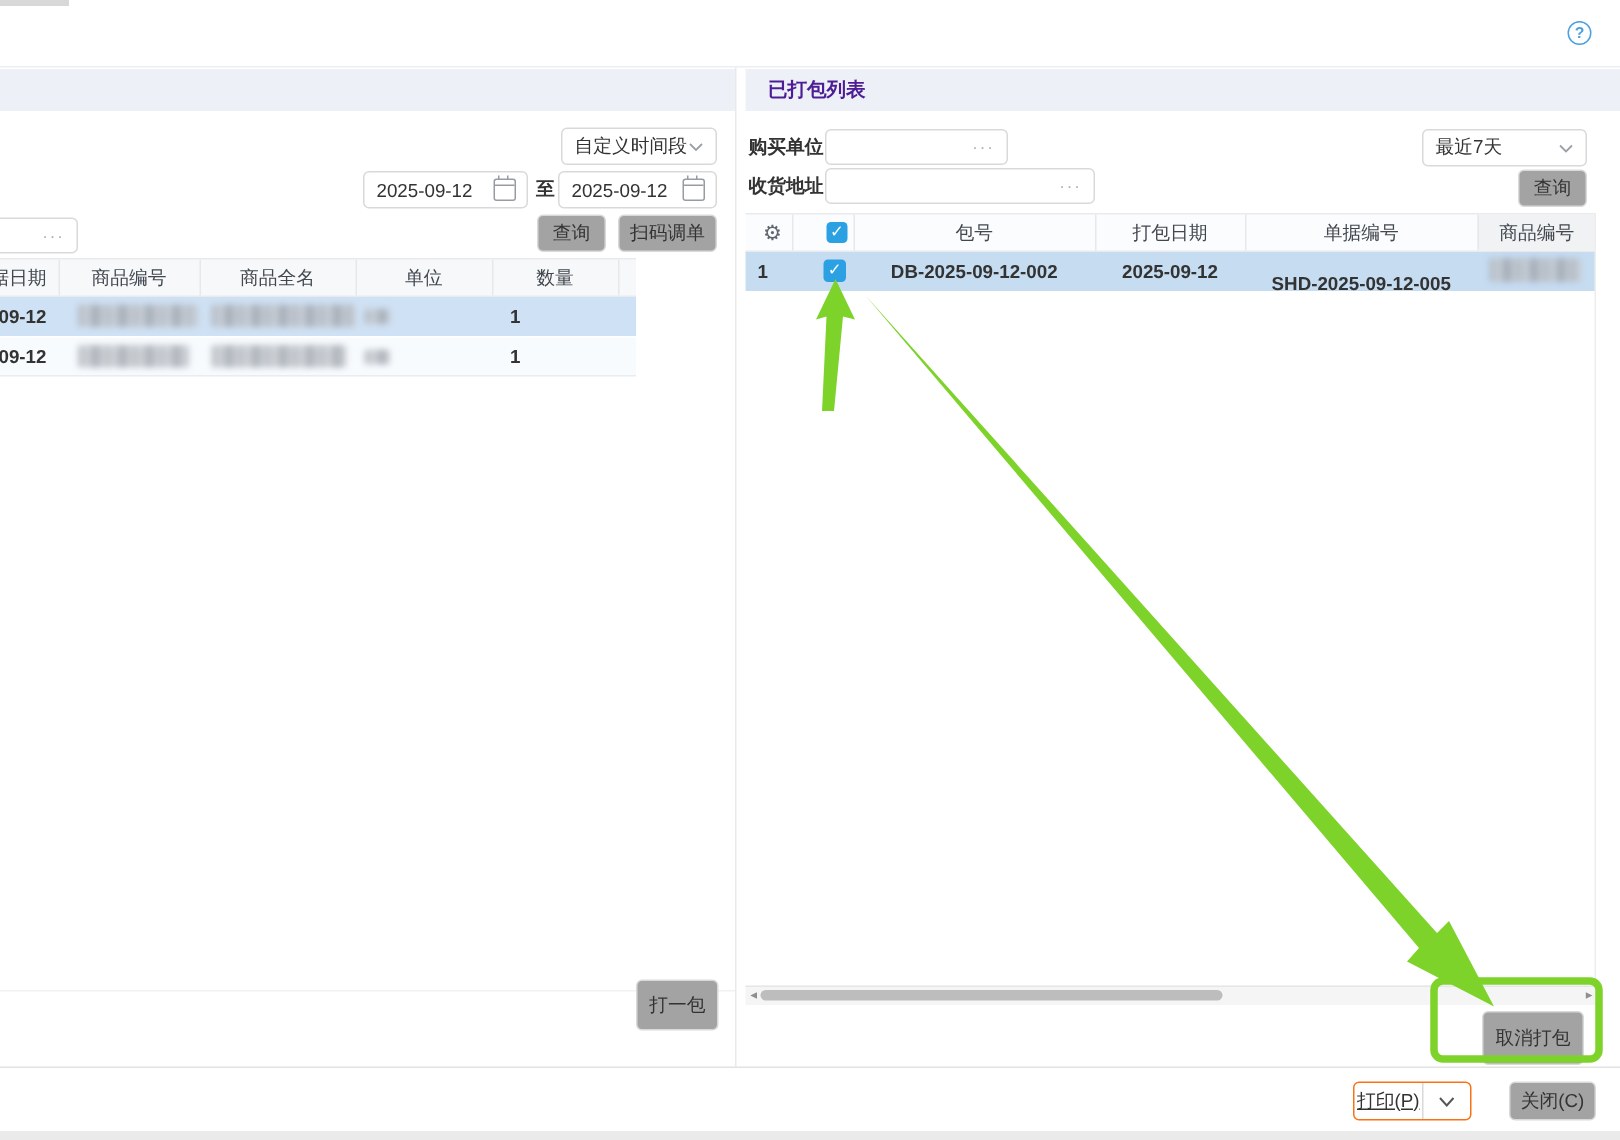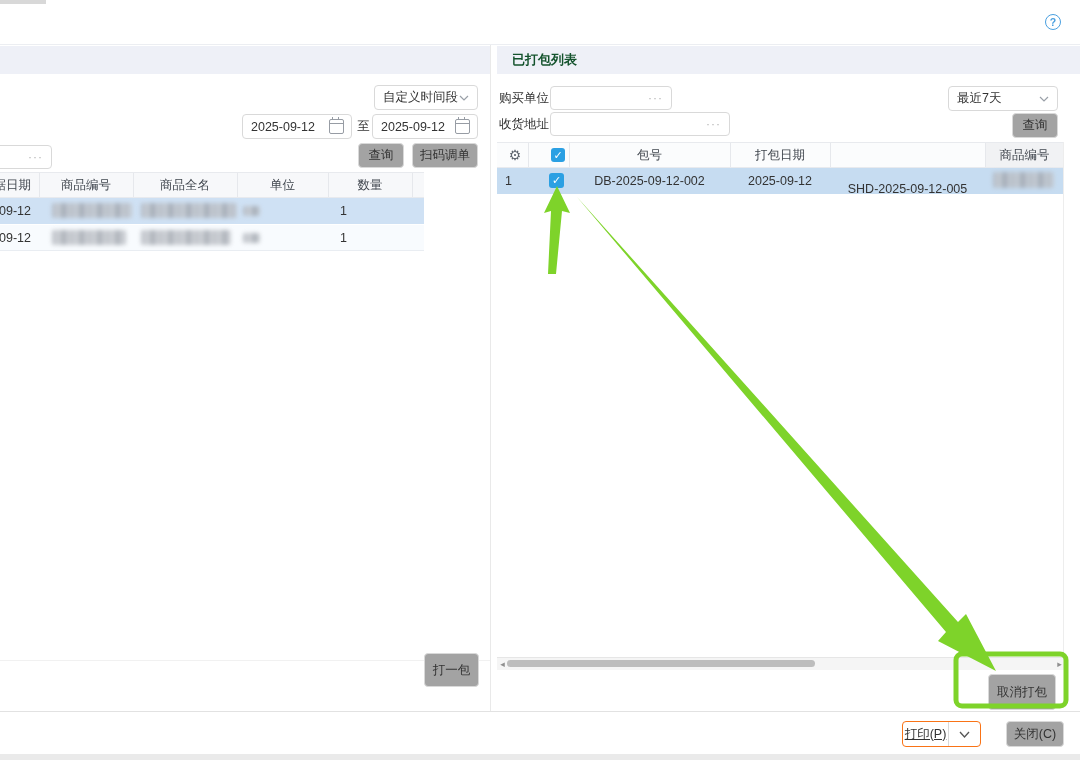--- a/index.html
+++ b/index.html
@@ -6,21 +6,21 @@
   .page{position:relative;width:1080px;height:760px;overflow:hidden;background:#ffffff;
         font-family:"Liberation Sans","DejaVu Sans",sans-serif;color:#333;font-size:12.5px;}
   .abs{position:absolute;box-sizing:border-box;}
   .btn{background:#a3a3a3;border:1px solid #d9d9d9;border-radius:4px;text-align:center;color:#333;
        display:flex;align-items:center;justify-content:center;cursor:pointer;}
   .inp{background:#fff;border:1px solid #d9d9d9;border-radius:4px;display:flex;align-items:center;}
   .sel{background:#fff;border:1px solid #d9d9d9;border-radius:4px;display:flex;align-items:center;
        justify-content:space-between;padding:10px 8px;}
   .ellip{color:#b3b3b3;font-size:12px;letter-spacing:1px;margin-left:auto;padding-right:8px;}
   .hcell{display:flex;align-items:center;justify-content:center;color:#41474f;}
-  .cell{display:flex;align-items:center;justify-content:center;color:#333;}
+  .cell{display:flex;align-items:center;justify-content:center;color:#333;font-weight:bold;}
   .sep{background:#e6e8ec;width:1px;}
   .blur{border-radius:2px;filter:blur(2px);opacity:.8;
         background:repeating-linear-gradient(90deg,#a8adb5 0px,#c8cbd0 6px,#979da6 12px,#d2d4d8 18px);}
   .chk{background:#2ba0e3;border-radius:3px;color:#fff;display:flex;align-items:center;
        justify-content:center;font-size:11px;font-weight:bold;line-height:1;}
   .cal{width:13px;height:13px;border:1px solid #979ca4;border-radius:2px;position:relative;margin-left:auto;margin-right:7px;}
   .cal:before{content:"";position:absolute;left:0;right:0;top:3px;border-top:1px solid #979ca4;}
   .cal:after{content:"";position:absolute;top:-3px;left:2px;width:1px;height:3px;background:#979ca4;box-shadow:6px 0 #979ca4;}
   .chev{flex:0 0 auto;}
   .panelhdr{background:#eef0f7;}
@@ -91,21 +91,21 @@
   <div class="abs cell" style="left:-40px;top:225px;width:78px;height:26px;">2025-09-12</div>
   <div class="abs blur" style="left:52px;top:230px;width:74px;height:15px;"></div>
   <div class="abs blur" style="left:141px;top:230px;width:90px;height:15px;"></div>
   <div class="abs blur" style="left:243px;top:233px;width:17px;height:10px;"></div>
   <div class="abs cell" style="left:340px;top:225px;width:20px;height:26px;justify-content:flex-start;">1</div>
 
   <div class="abs" style="left:0;top:660px;width:490px;height:1px;background:#f1f1f1;"></div>
   <div class="abs btn" style="left:424px;top:653px;width:55px;height:34px;font-family:Liberation Serif, serif;">打一包</div>
 
   <div class="abs panelhdr" style="left:497px;top:46px;width:583px;height:28px;"></div>
-  <div class="abs" style="left:512px;top:46px;height:28px;line-height:28px;font-weight:bold;font-size:13px;color:#14532d;">已打包列表</div>
+  <div class="abs" style="left:512px;top:46px;height:28px;line-height:28px;font-weight:bold;font-size:13px;color:#4c1d95;">已打包列表</div>
 
   <div class="abs cell" style="left:499px;top:86px;width:50px;height:24px;justify-content:flex-start;">购买单位</div>
   <div class="abs inp" style="left:550px;top:86px;width:122px;height:24px;">
     <span class="ellip">···</span>
   </div>
 
   <div class="abs sel" style="left:948px;top:86px;width:110px;height:25px;">
     <span>最近7天</span>
     <svg class="chev" width="10" height="6" viewBox="0 0 10 6">
       <polyline points="1,1 5,5 9,1" fill="none" stroke="#9aa0a8" stroke-width="1.2"></polyline>
@@ -117,20 +117,21 @@
     <span class="ellip">···</span>
   </div>
 
   <div class="abs btn" style="left:1012px;top:113px;width:46px;height:25px;">查询</div>
 
   <div class="abs" style="left:497px;top:142px;width:567px;height:26px;background:#fbfcfd;border-top:1px solid #e8eaee;border-bottom:1px solid #e8eaee;"></div>
   <div class="abs hcell" style="left:505px;top:142px;width:20px;height:26px;color:#5f6670;font-size:14px;">⚙</div>
   <div class="abs chk" style="left:551px;top:148px;width:14px;height:14px;">✓</div>
   <div class="abs hcell" style="left:569px;top:142px;width:161px;height:26px;">包号</div>
   <div class="abs hcell" style="left:730px;top:142px;width:100px;height:26px;">打包日期</div>
+  <div class="abs hcell" style="left:830px;top:142px;width:155px;height:26px;">单据编号</div>
   <div class="abs hcell" style="left:985px;top:143px;width:79px;height:24px;background:#f1f2f4;">商品编号</div>
   <div class="abs sep" style="left:528px;top:143px;height:24px;"></div>
   <div class="abs sep" style="left:569px;top:143px;height:24px;"></div>
   <div class="abs sep" style="left:730px;top:143px;height:24px;"></div>
   <div class="abs sep" style="left:830px;top:143px;height:24px;"></div>
   <div class="abs sep" style="left:985px;top:143px;height:24px;"></div>
 
   <div class="abs" style="left:497px;top:168px;width:567px;height:26px;background:#c6dcf1;"></div>
   <div class="abs cell" style="left:505px;top:168px;width:20px;height:26px;justify-content:flex-start;">1</div>
   <div class="abs chk" style="left:549px;top:173px;width:15px;height:15px;">✓</div>

